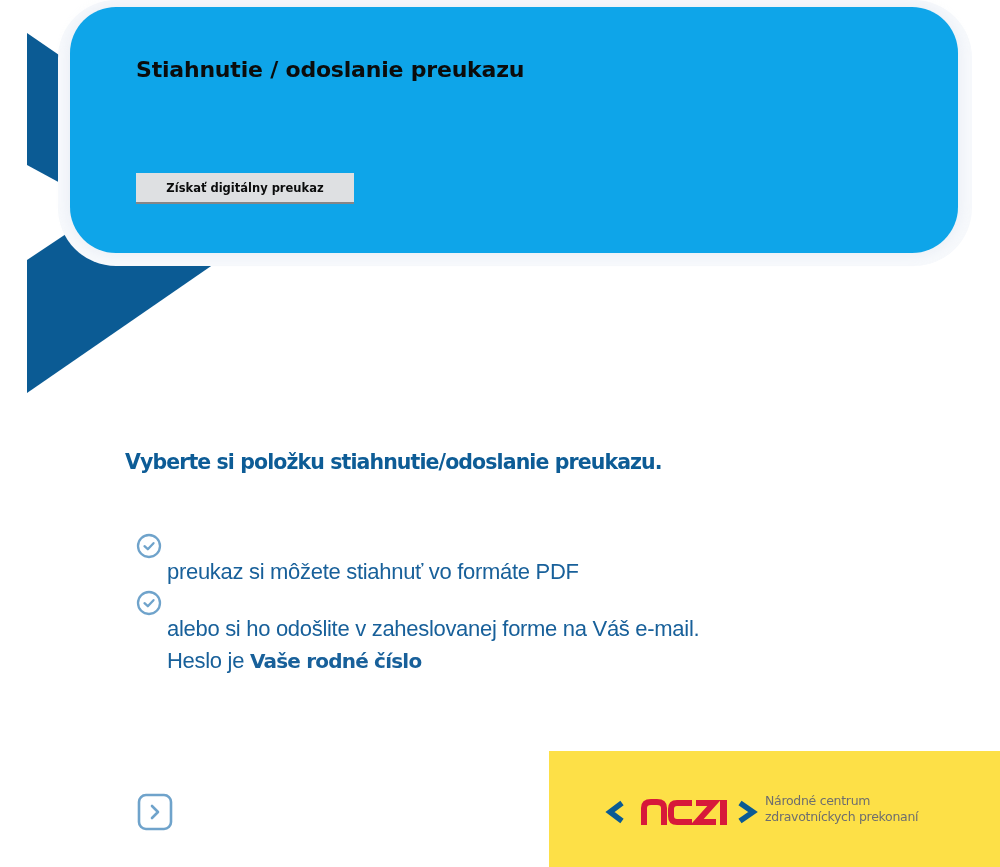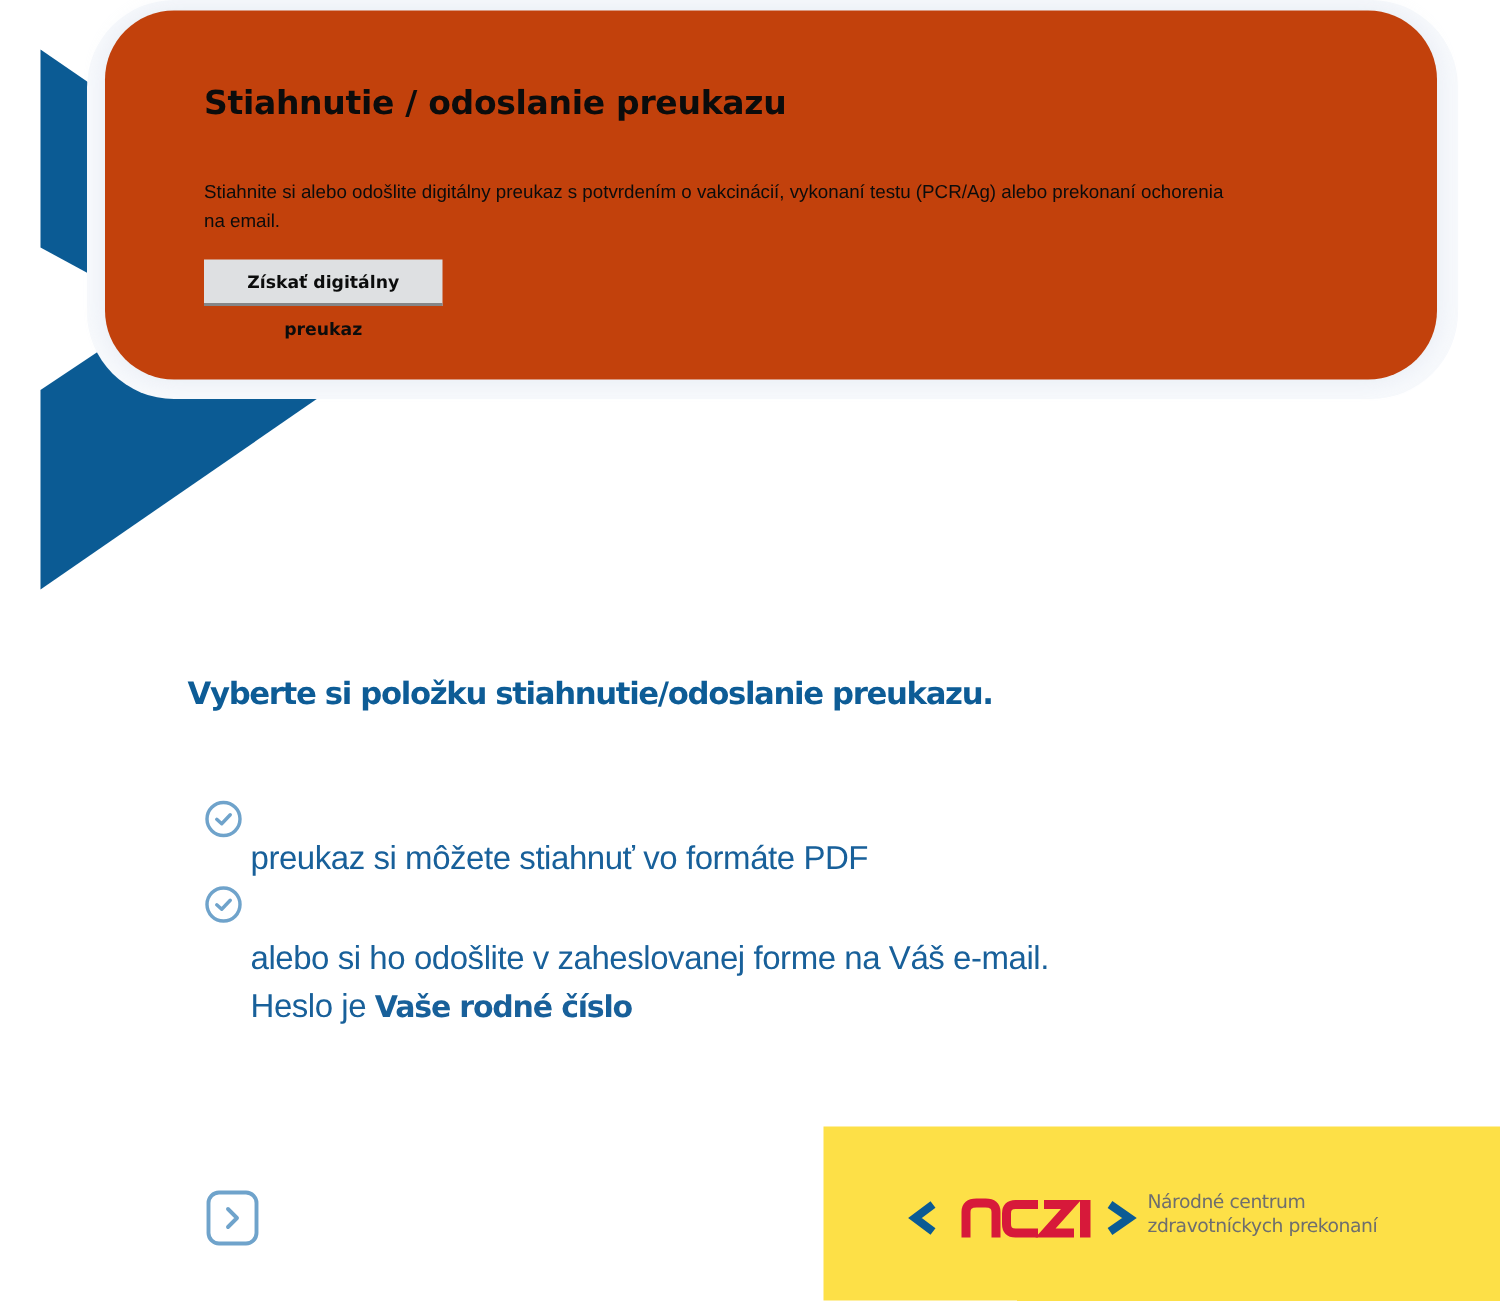--- a/index.html
+++ b/index.html
@@ -8,52 +8,52 @@
       background: #ffffff;
       font-family: "Liberation Sans", "DejaVu Sans", sans-serif;
     }
     .bg-shape { position: absolute; left: 0; top: 0; width: 1000px; height: 420px; z-index: 0; }
     .card-shadow {
       position: absolute; left: 58px; top: 0px; width: 914px; height: 266px;
       border-radius: 58px; background: #f7f9fc; z-index: 1;
     }
     .card {
       position: absolute; left: 70px; top: 7px; width: 888px; height: 246px;
-      background: #c2410c; border-radius: 46px; z-index: 2;
+      background: #0ea5e9; border-radius: 46px; z-index: 2;
       box-shadow: 0 0 14px rgba(210,220,235,0.45);
     }
     .card-title {
       position: absolute; left: 66px; top: 50px; margin: 0;
       font-family: "DejaVu Sans", sans-serif; font-weight: bold;
       font-size: 22px; color: #0b0c0c; letter-spacing: -0.2px;
     }
     .card-desc {
       position: absolute; left: 66px; top: 112px; width: 690px; margin: 0;
       font-family: "Liberation Sans", sans-serif; font-size: 12.5px; line-height: 19px; color: #0b0c0c;
     }
     .card-button {
       position: absolute; left: 66px; top: 166px; height: 31px; padding: 0 8px;
       background: #dee0e2; border: none; border-bottom: 2px solid #858688;
       font-family: "DejaVu Sans", sans-serif; font-weight: bold; font-size: 11.5px; color: #0b0c0c;
-      cursor: pointer; line-height: 31px; width: 159px; text-align: center;
+      cursor: pointer; line-height: 31px; width: 218px; text-align: center;
     }
     .info-heading {
       position: absolute; left: 125px; top: 450px; margin: 0;
       font-family: "DejaVu Sans", sans-serif; font-weight: bold; font-size: 20.5px;
       color: #0d5c96; letter-spacing: -0.9px; text-align: right;
     }
     .bullet { position: absolute; left: 136px; display: flex; align-items: flex-start; flex-direction: column; }
     .bullet .check-icon { width: 26px; height: 26px; flex: none; margin-top: 1px; }
     .bullet .bullet-text {
       margin-left: 31px; font-family: "Liberation Sans", sans-serif; font-size: 22px;
       line-height: 32px; color: #18609a; letter-spacing: -0.3px; margin-top: -3px;
     }
     .bullet .bullet-text b { font-family: "DejaVu Sans", sans-serif; font-weight: bold; font-size: 20px; letter-spacing: -0.8px; }
     .b1 { top: 532px; }
-    .b2 { top: 589px; gap: 10px; }
+    .b2 { top: 589px; }
     .site-link { position: absolute; left: 137px; top: 793px; display: flex; align-items: center; text-decoration: none; }
     .site-link .arrow-box { width: 36px; height: 38px; flex: none; }
     .site-link .site-text {
       margin-left: 18px; font-family: "DejaVu Sans", sans-serif; font-weight: bold; font-size: 21px;
       color: #0d5c96; letter-spacing: -0.6px;
     }
     .nczi-panel {
       position: absolute; left: 549px; top: 751px; width: 451px; height: 116px; background: #fde047;
     }
     .nczi-logo { position: absolute; left: 55px; top: 47px; width: 158px; height: 28px; }
@@ -67,21 +67,20 @@
 
 <svg class="bg-shape" viewBox="0 0 1000 420" xmlns="http://www.w3.org/2000/svg">
   <polygon points="27,33 110,90 110,210 27,165" fill="#0b5b94"></polygon>
   <polygon points="27,260 90,218 230,253 27,393" fill="#0b5b94"></polygon>
 </svg>
 
 <div class="card-shadow"></div>
 
 <section class="card">
   <h1 class="card-title">Stiahnutie / odoslanie preukazu</h1>
-  <p class="card-desc">Stiahnite si alebo odošlite digitálny preukaz s potvrdením o vakcinácií, vykonaní testu (PCR/Ag) alebo prekonaní ochorenia na email.</p>
   <button class="card-button">Získať digitálny preukaz</button>
 </section>
 
 <h2 class="info-heading">Vyberte si položku stiahnutie/odoslanie preukazu.</h2>
 
 <div class="bullet b1">
   <svg class="check-icon" viewBox="0 0 26 26">
     <circle cx="13" cy="13" r="11" fill="none" stroke="#6fa3cb" stroke-width="2.3"></circle>
     <polyline points="8.5,13.2 11.8,16.2 17.5,10.2" fill="none" stroke="#6fa3cb" stroke-width="2.3" stroke-linecap="round" stroke-linejoin="round"></polyline>
   </svg>

